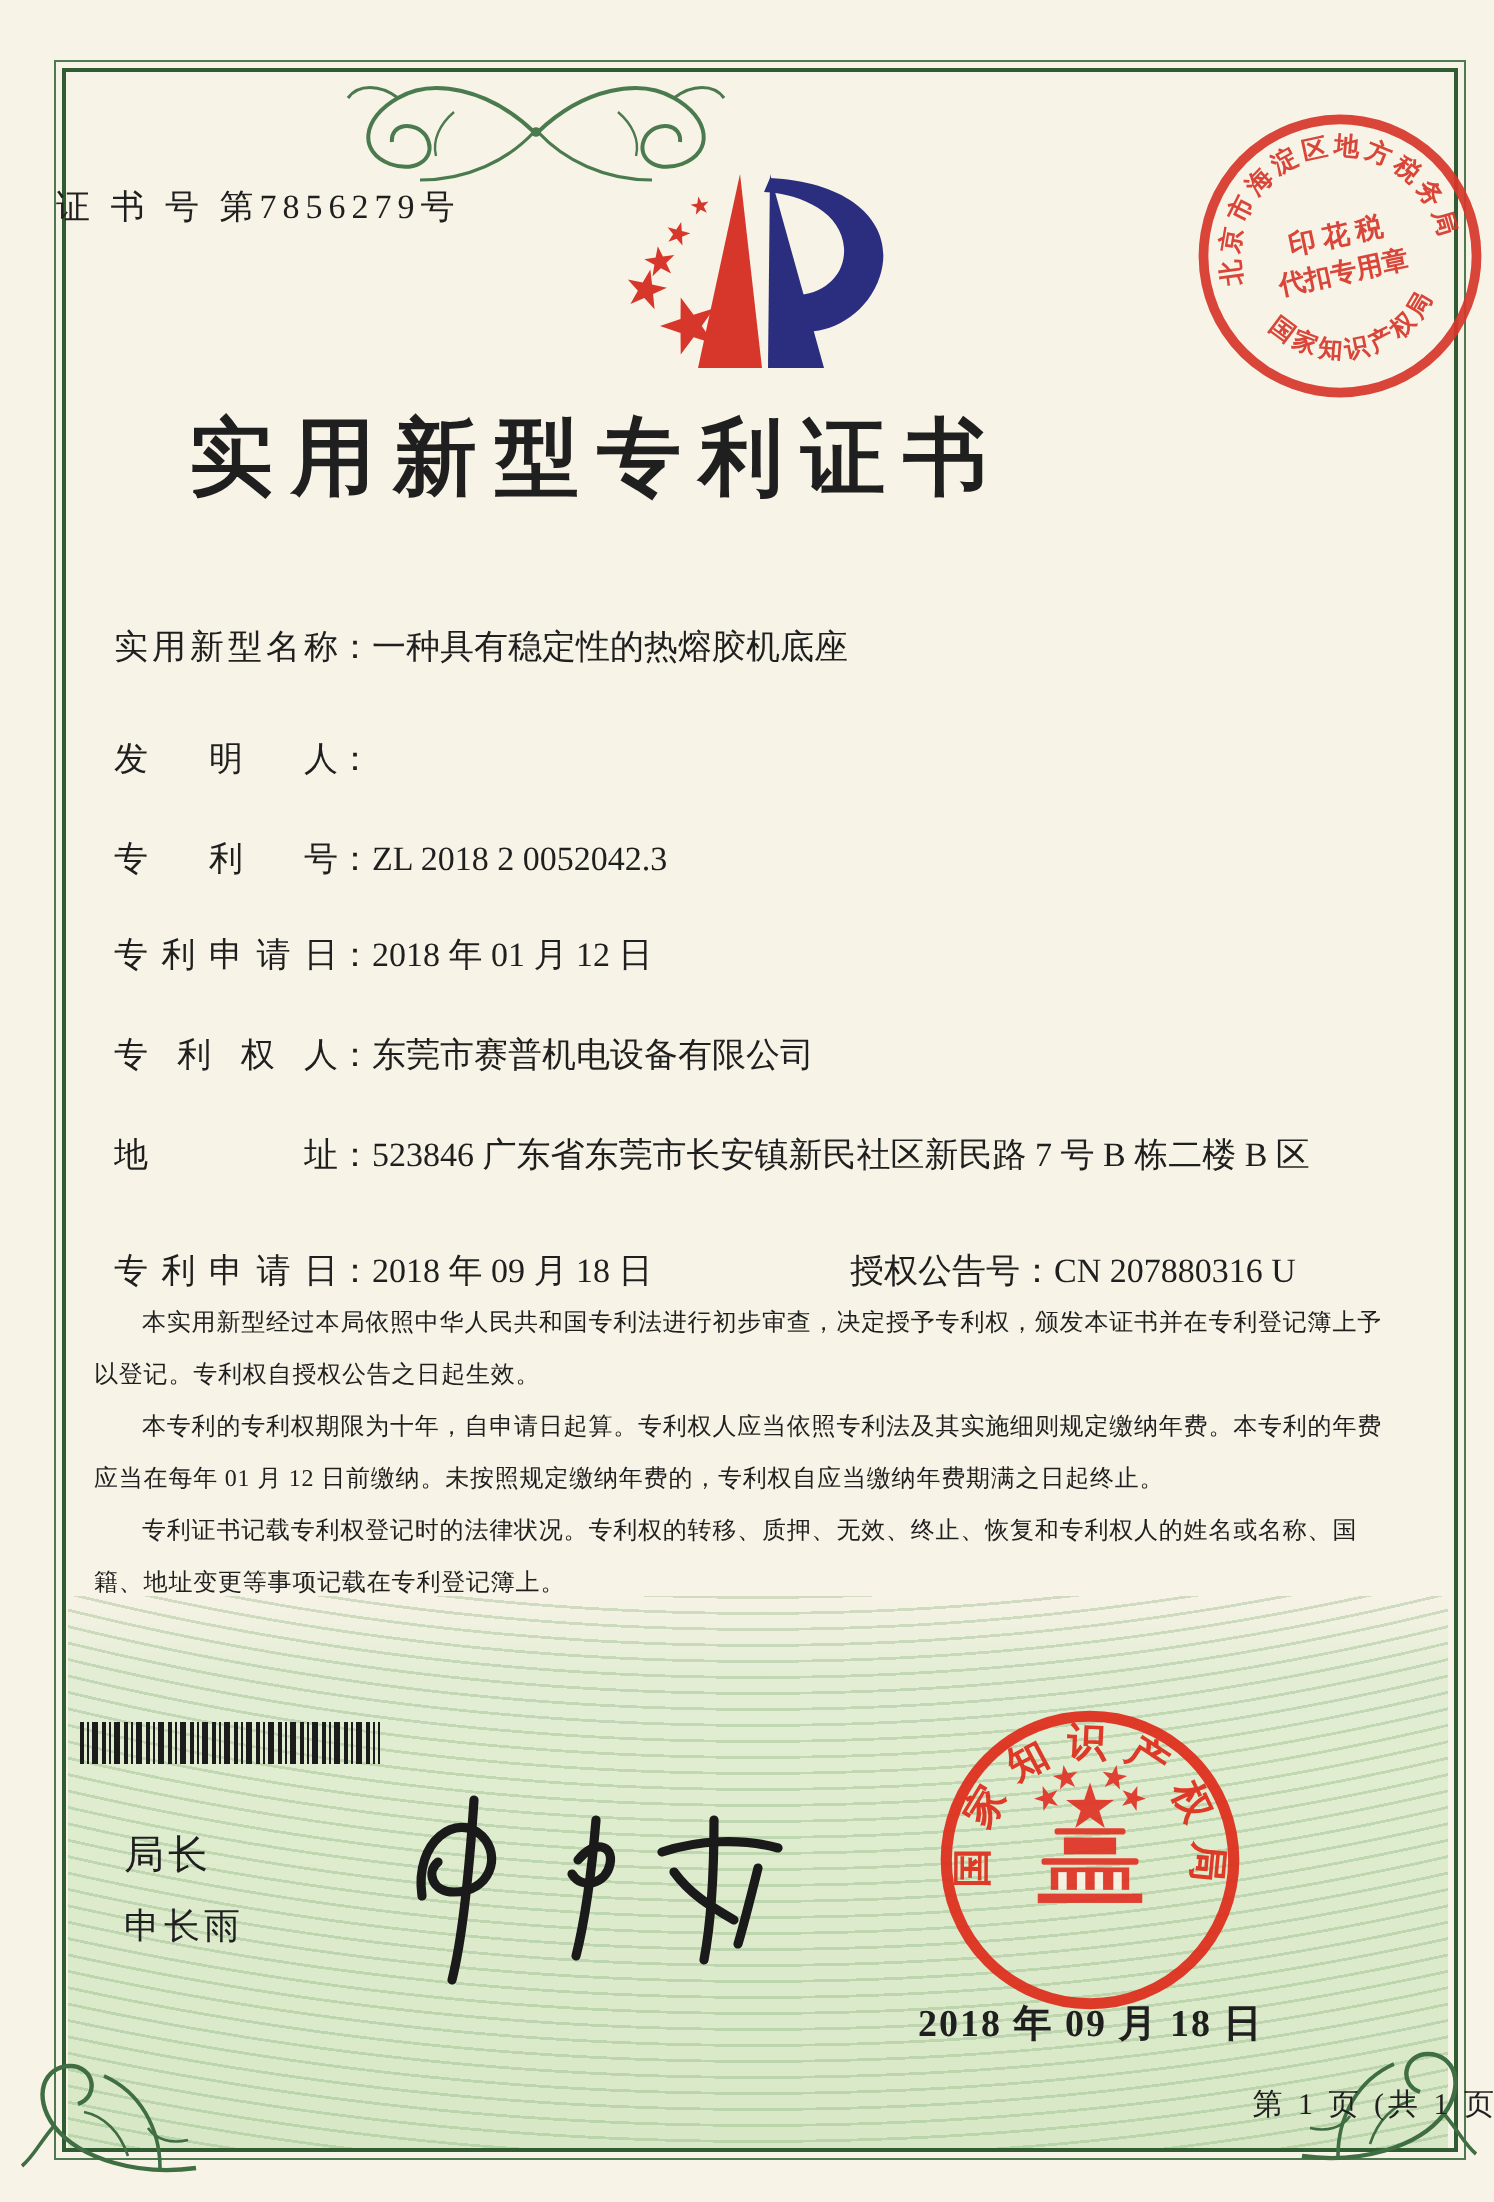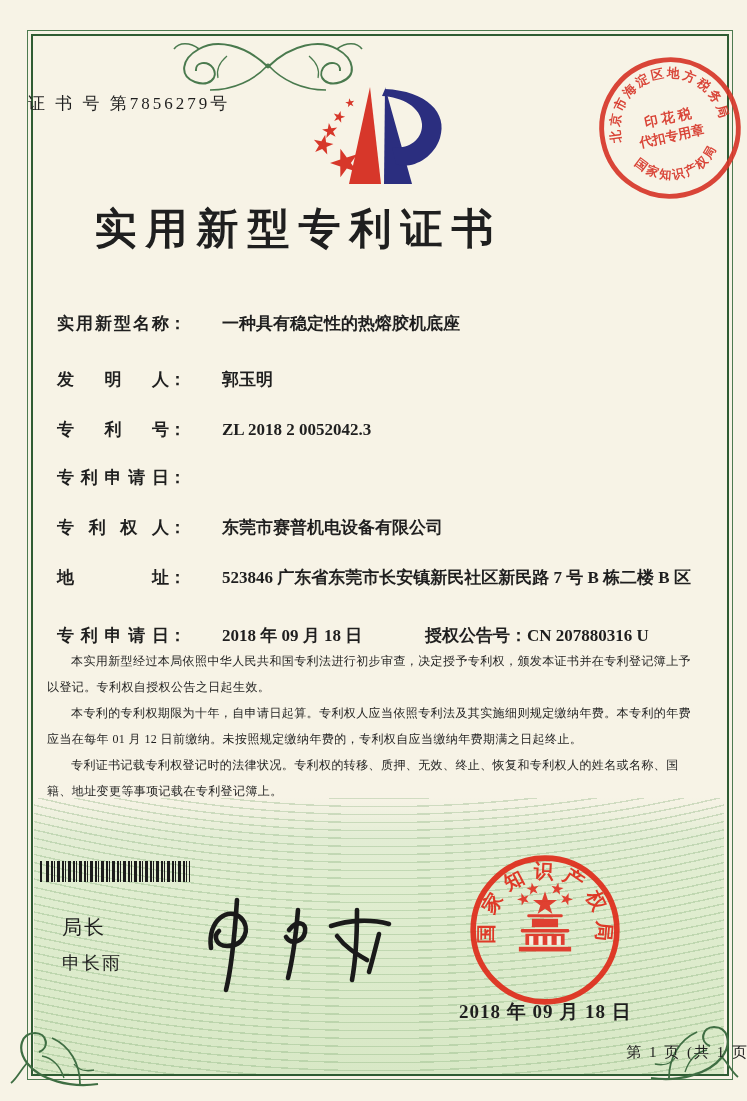--- a/index.html
+++ b/index.html
@@ -25,24 +25,24 @@
   
   .cert-no{left:28px;top:92px;font-size:17px;letter-spacing:3px;}
   .logo{left:283px;top:82px;}
   .title{left:0;top:201px;width:597px;text-align:center;font-size:42px;font-weight:bold;letter-spacing:9px;}
   
   .tax-stamp{left:592px;top:50px;width:156px;height:156px;transform:rotate(-12deg);opacity:.92;}
   .authority-seal{left:461px;top:846px;width:168px;height:168px;opacity:.93;}
   .seal-date{left:459px;top:999px;font-size:19px;font-weight:bold;letter-spacing:1px;z-index:6;}
   
   .fields{left:57px;top:308px;width:650px;font-size:17px;}
-  .frow{position:absolute;display:flex;width:650px;line-height:24px;font-weight:bold;}
+  .frow{position:absolute;display:flex;width:650px;line-height:24px;}
   .flabel{display:inline-block;width:112px;text-align:justify;text-align-last:justify;flex:0 0 112px;}
   .fcolon{flex:0 0 auto;}
-  .fvalue{flex:1 1 auto;min-width:0;margin-left:36px;}
+  .fvalue{flex:1 1 auto;min-width:0;}
   .pair2{position:absolute;left:368px;top:0;display:flex;white-space:nowrap;}
   
   .paras{left:47px;top:648px;width:652px;font-size:12px;line-height:26px;letter-spacing:.4px;}
   .paras p{margin:0;text-indent:2em;}
   
   .barcode{left:40px;top:861px;width:150px;height:21px;z-index:5;
     background:repeating-linear-gradient(90deg,
       #1c1c1c 0 2px, transparent 2px 3.5px,
       #1c1c1c 3.5px 4.5px, transparent 4.5px 6px,
       #1c1c1c 6px 9px, transparent 9px 11px);}
@@ -129,30 +129,30 @@
 
 <div class="abs fields">
   <div class="frow" style="top:4px">
     <span class="flabel">实用新型名称</span>
       <span class="fcolon">：</span>
     <span class="fvalue">一种具有稳定性的热熔胶机底座</span>
   </div>
   <div class="frow" style="top:60px">
     <span class="flabel">发明人</span>
       <span class="fcolon">：</span>
-    <span class="fvalue">郭玉明</span>
   </div>
   <div class="frow" style="top:110px">
     <span class="flabel">专利号</span>
       <span class="fcolon">：</span>
     <span class="fvalue">ZL 2018 2 0052042.3</span>
   </div>
   <div class="frow" style="top:158px">
     <span class="flabel">专利申请日</span>
       <span class="fcolon">：</span>
+    <span class="fvalue">2018 年 01 月 12 日</span>
   </div>
   <div class="frow" style="top:208px">
     <span class="flabel">专利权人</span>
       <span class="fcolon">：</span>
     <span class="fvalue">东莞市赛普机电设备有限公司</span>
   </div>
   <div class="frow" style="top:258px">
     <span class="flabel">地址</span>
       <span class="fcolon">：</span>
     <span class="fvalue" style="max-width:510px">523846 广东省东莞市长安镇新民社区新民路 7 号 B 栋二楼 B 区</span>

